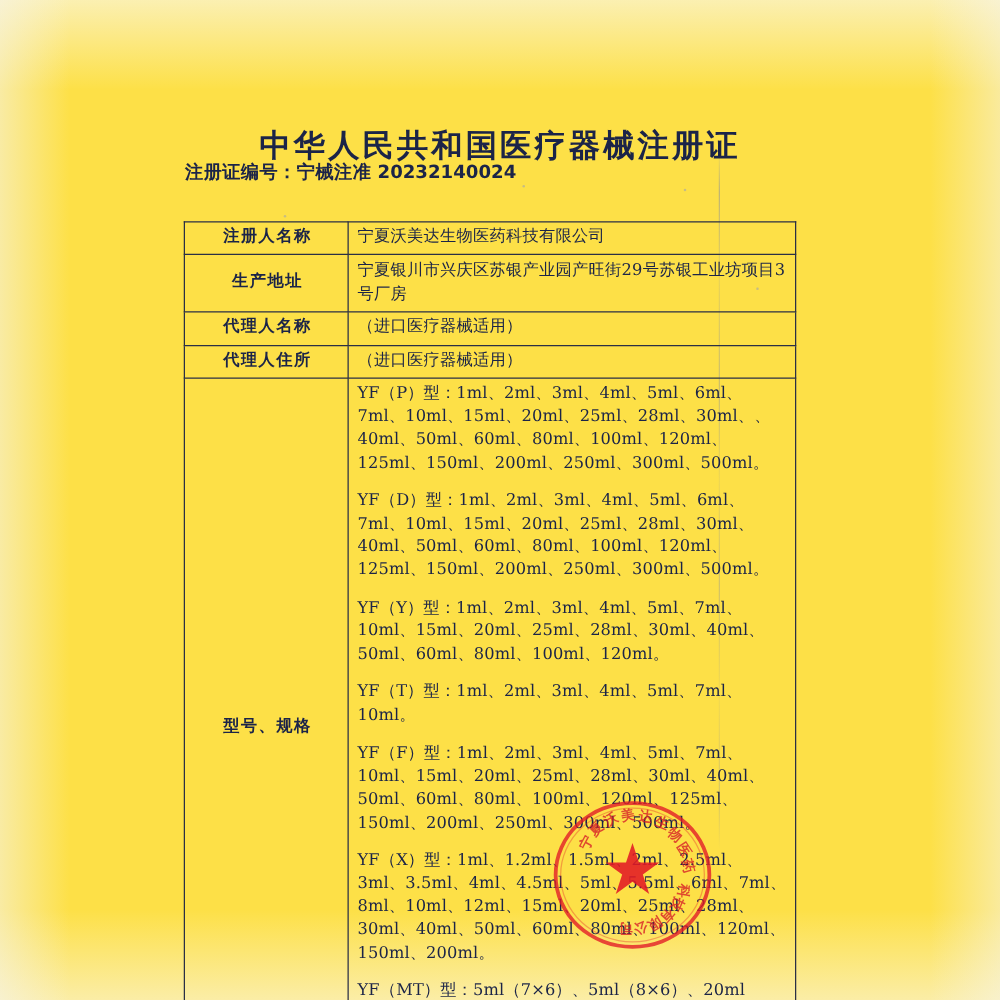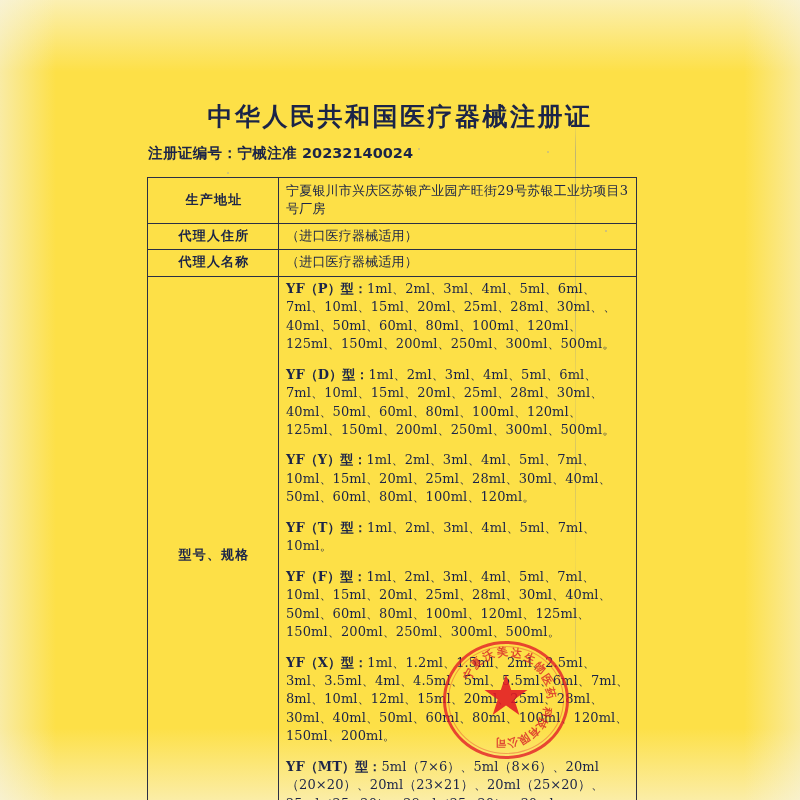--- a/index.html
+++ b/index.html
@@ -68,21 +68,21 @@
     text-align: center;
     font-size: 25px;
     font-weight: bold;
     letter-spacing: 2.5px;
     color: #1b2448;
     font-family: "DejaVu Serif", "Liberation Serif", serif;
   }
   .reg-no {
     position: absolute;
     left: 148px;
-    top: 144px;
+    top: 128px;
     font-size: 14.5px;
     font-weight: bold;
     color: #1b2448;
     letter-spacing: .4px;
     font-family: "DejaVu Serif", "Liberation Serif", serif;
   }
   .reg-no .num {
     font-family: "DejaVu Sans", sans-serif;
     letter-spacing: 0;
   }
@@ -122,21 +122,21 @@
   td.spec {
     font-size: 8.1px;
     line-height: 1.62;
     letter-spacing: .1px;
     padding: 5px 5px 5px 7px;
     vertical-align: top;
     font-family: "DejaVu Sans Mono", "Liberation Mono", monospace;
   }
   td.spec .grp { white-space: normal; margin: 0; }
   td.spec .grp + .grp { margin-top: 12px; }
-  td.spec .t { font-weight: bold; }
+  td.spec .t { font-weight: normal; }
 
   
   .seal {
     position: absolute;
     left: 443px;
     top: 641px;
     width: 126px;
     height: 118px;
     pointer-events: none;
   }
@@ -196,30 +196,34 @@
   <div class="speck" style="left:605px;top:230px;width:1.5px;height:1.5px;"></div>
 
   <div class="doc-title">中华人民共和国医疗器械注册证</div>
 
   <div class="reg-no">
     <span>注册证编号：</span><span>宁械注准</span><span class="num" style="margin-left:5px;">20232140024</span>
   </div>
 
   <table class="cert">
     <tbody>
+        <tr>
+      <td class="label">注册人名称</td>
+      <td class="value">宁夏沃美达生物医药科技有限公司</td>
+    </tr>
     <tr>
       <td class="label">生产地址</td>
       <td class="value top">宁夏银川市兴庆区苏银产业园产旺街29号苏银工业坊项目3号厂房</td>
     </tr>
     <tr>
+      <td class="label">代理人名称</td>
+      <td class="value">（进口医疗器械适用）</td>
+    </tr>
+    <tr>
       <td class="label">代理人住所</td>
-      <td class="value">（进口医疗器械适用）</td>
-    </tr>
-    <tr>
-      <td class="label">代理人名称</td>
       <td class="value">（进口医疗器械适用）</td>
     </tr>
 
     <tr>
       <td class="label">型号、规格</td>
       <td class="spec">
         <p class="grp"><span class="t">YF（P）型：</span><span>1ml、2ml、3ml、4ml、5ml、6ml、7ml、10ml、15ml、20ml、25ml、28ml、30ml、、40ml、50ml、60ml、80ml、100ml、120ml、125ml、150ml、200ml、250ml、300ml、500ml。</span></p>
         <p class="grp"><span class="t">YF（D）型：</span><span>1ml、2ml、3ml、4ml、5ml、6ml、7ml、10ml、15ml、20ml、25ml、28ml、30ml、40ml、50ml、60ml、80ml、100ml、120ml、125ml、150ml、200ml、250ml、300ml、500ml。</span></p>
         <p class="grp"><span class="t">YF（Y）型：</span><span>1ml、2ml、3ml、4ml、5ml、7ml、10ml、15ml、20ml、25ml、28ml、30ml、40ml、50ml、60ml、80ml、100ml、120ml。</span></p>
         <p class="grp"><span class="t">YF（T）型：</span><span>1ml、2ml、3ml、4ml、5ml、7ml、10ml。</span></p>

